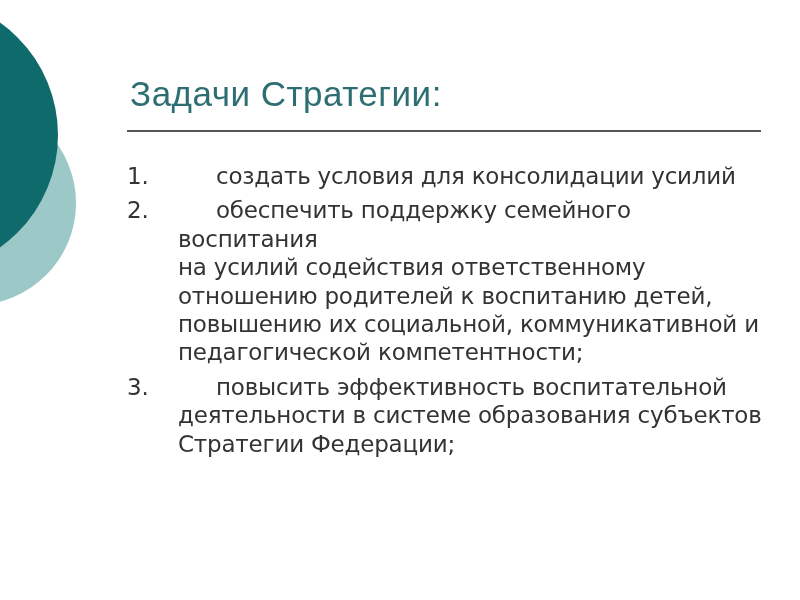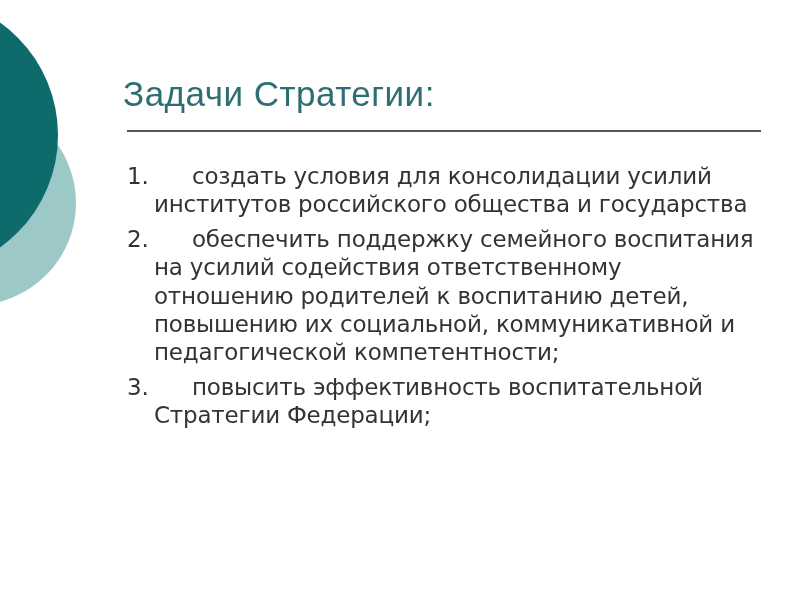--- a/index.html
+++ b/index.html
@@ -38,21 +38,21 @@
   .circle.dark {
     left: -218px;
     top: -3px;
     width: 276px;
     height: 276px;
     background: var(--dark-teal);
     z-index: 2;
   }
   .title {
     position: absolute;
-    left: 123px;
+    left: 130px;
     top: 74px;
     z-index: 3;
     font-family: "Liberation Sans", sans-serif;
     font-size: 35px;
     font-weight: 400;
     letter-spacing: 0.5px;
     color: var(--title-teal);
     white-space: nowrap;
     text-align: right;
   }
@@ -80,51 +80,51 @@
     font-size: 23px;
     line-height: 28.4px;
     color: var(--body-text);
     letter-spacing: -0.2px;
   }
   .task-num {
     position: absolute;
     left: 27px;
     top: 0;
   }
-  .task-line { display: block; }
+  .task-line { display: block; margin-left: 24px; }
   .task-line.first { text-indent: 38px; }
 </style>
 </head>
 <body>
 
 <div class="slide">
 
   <div class="circle light"></div>
   <div class="circle dark"></div>
 
   <h1 class="title">Задачи Стратегии:</h1>
   <div class="title-rule"></div>
 
   <ol class="tasks">
 
     <li class="task-item">
       <span class="task-num">1.</span>
       <span class="task-line first">создать условия для консолидации усилий</span>
-      <span class="task-line">институтов российского общества и государства</span>
     </li>
 
     <li class="task-item">
       <span class="task-num">2.</span>
       <span class="task-line first">обеспечить поддержку семейного воспитания</span>
       <span class="task-line">на усилий содействия ответственному</span>
       <span class="task-line">отношению родителей к воспитанию детей,</span>
       <span class="task-line">повышению их социальной, коммуникативной и</span>
       <span class="task-line">педагогической компетентности;</span>
     </li>
 
     <li class="task-item">
       <span class="task-num">3.</span>
       <span class="task-line first">повысить эффективность воспитательной</span>
+      <span class="task-line">деятельности в системе образования субъектов</span>
       <span class="task-line">Стратегии Федерации;</span>
     </li>
 
   </ol>
 </div>
 
 </body></html>

